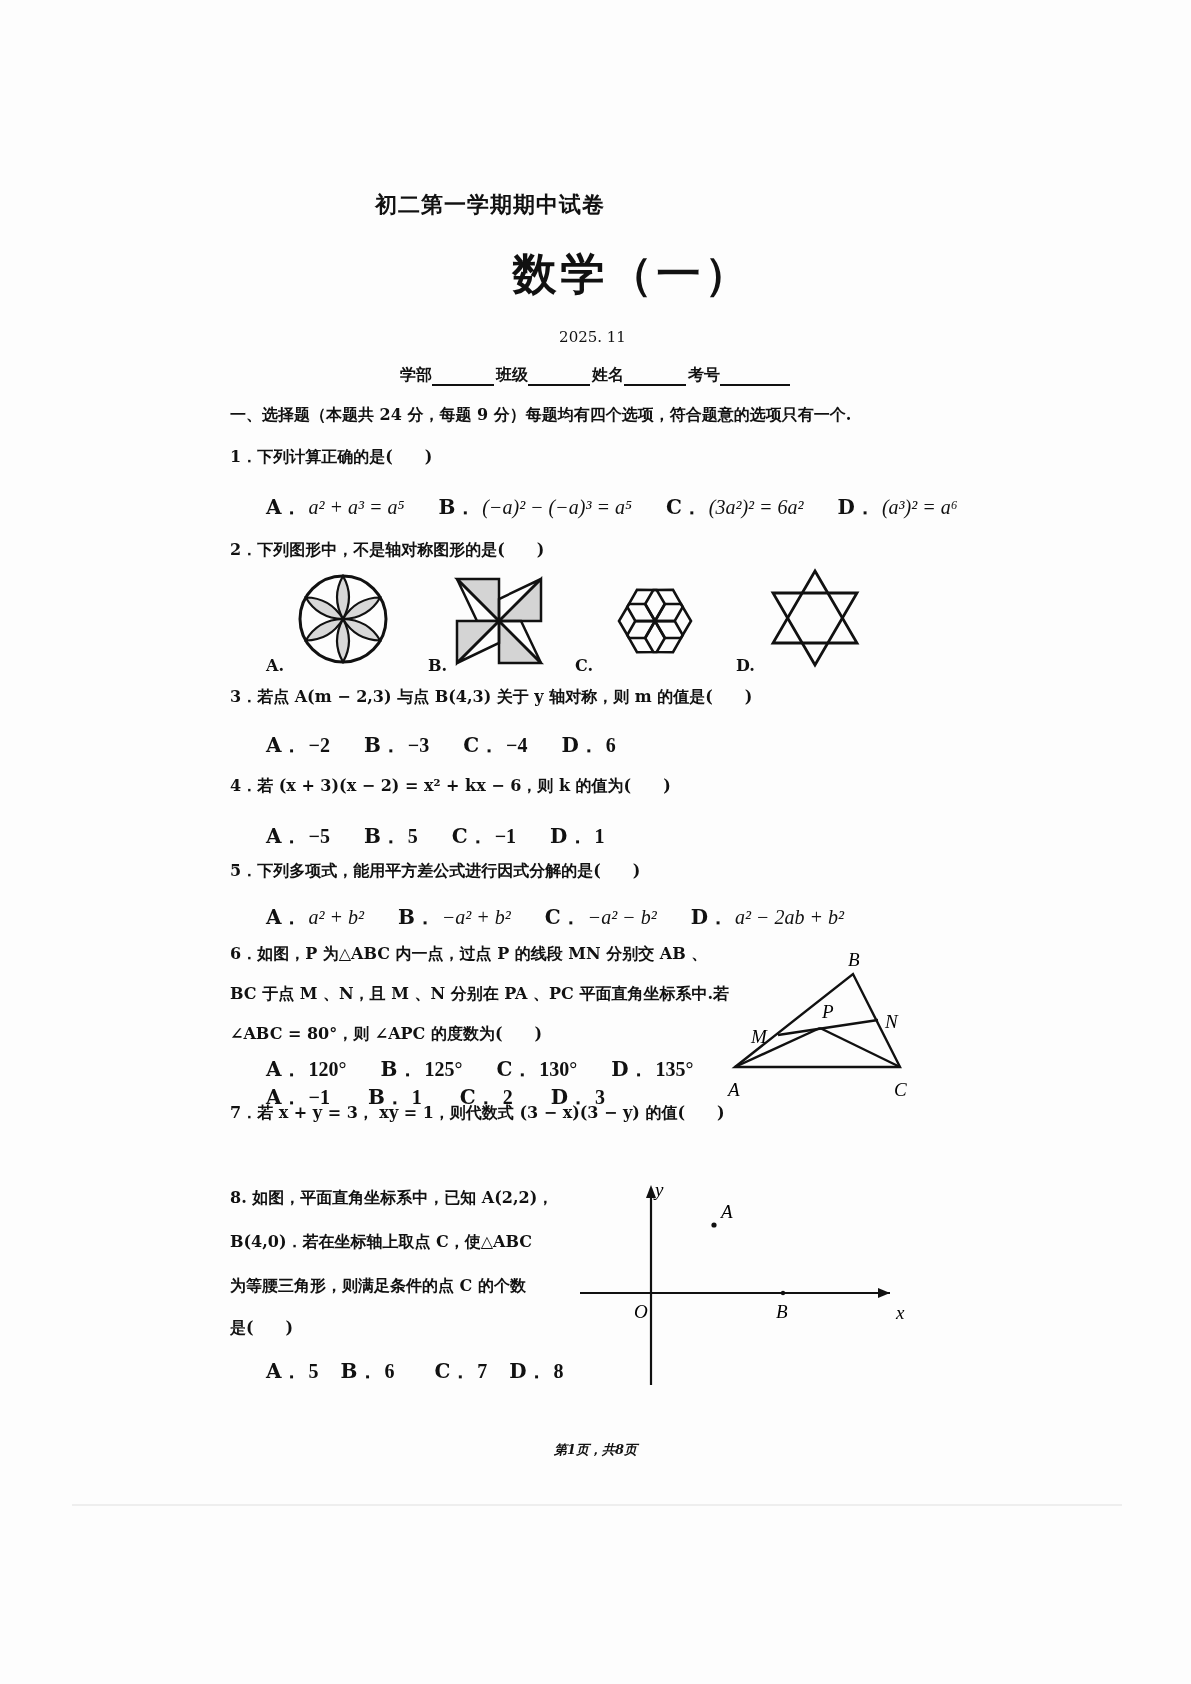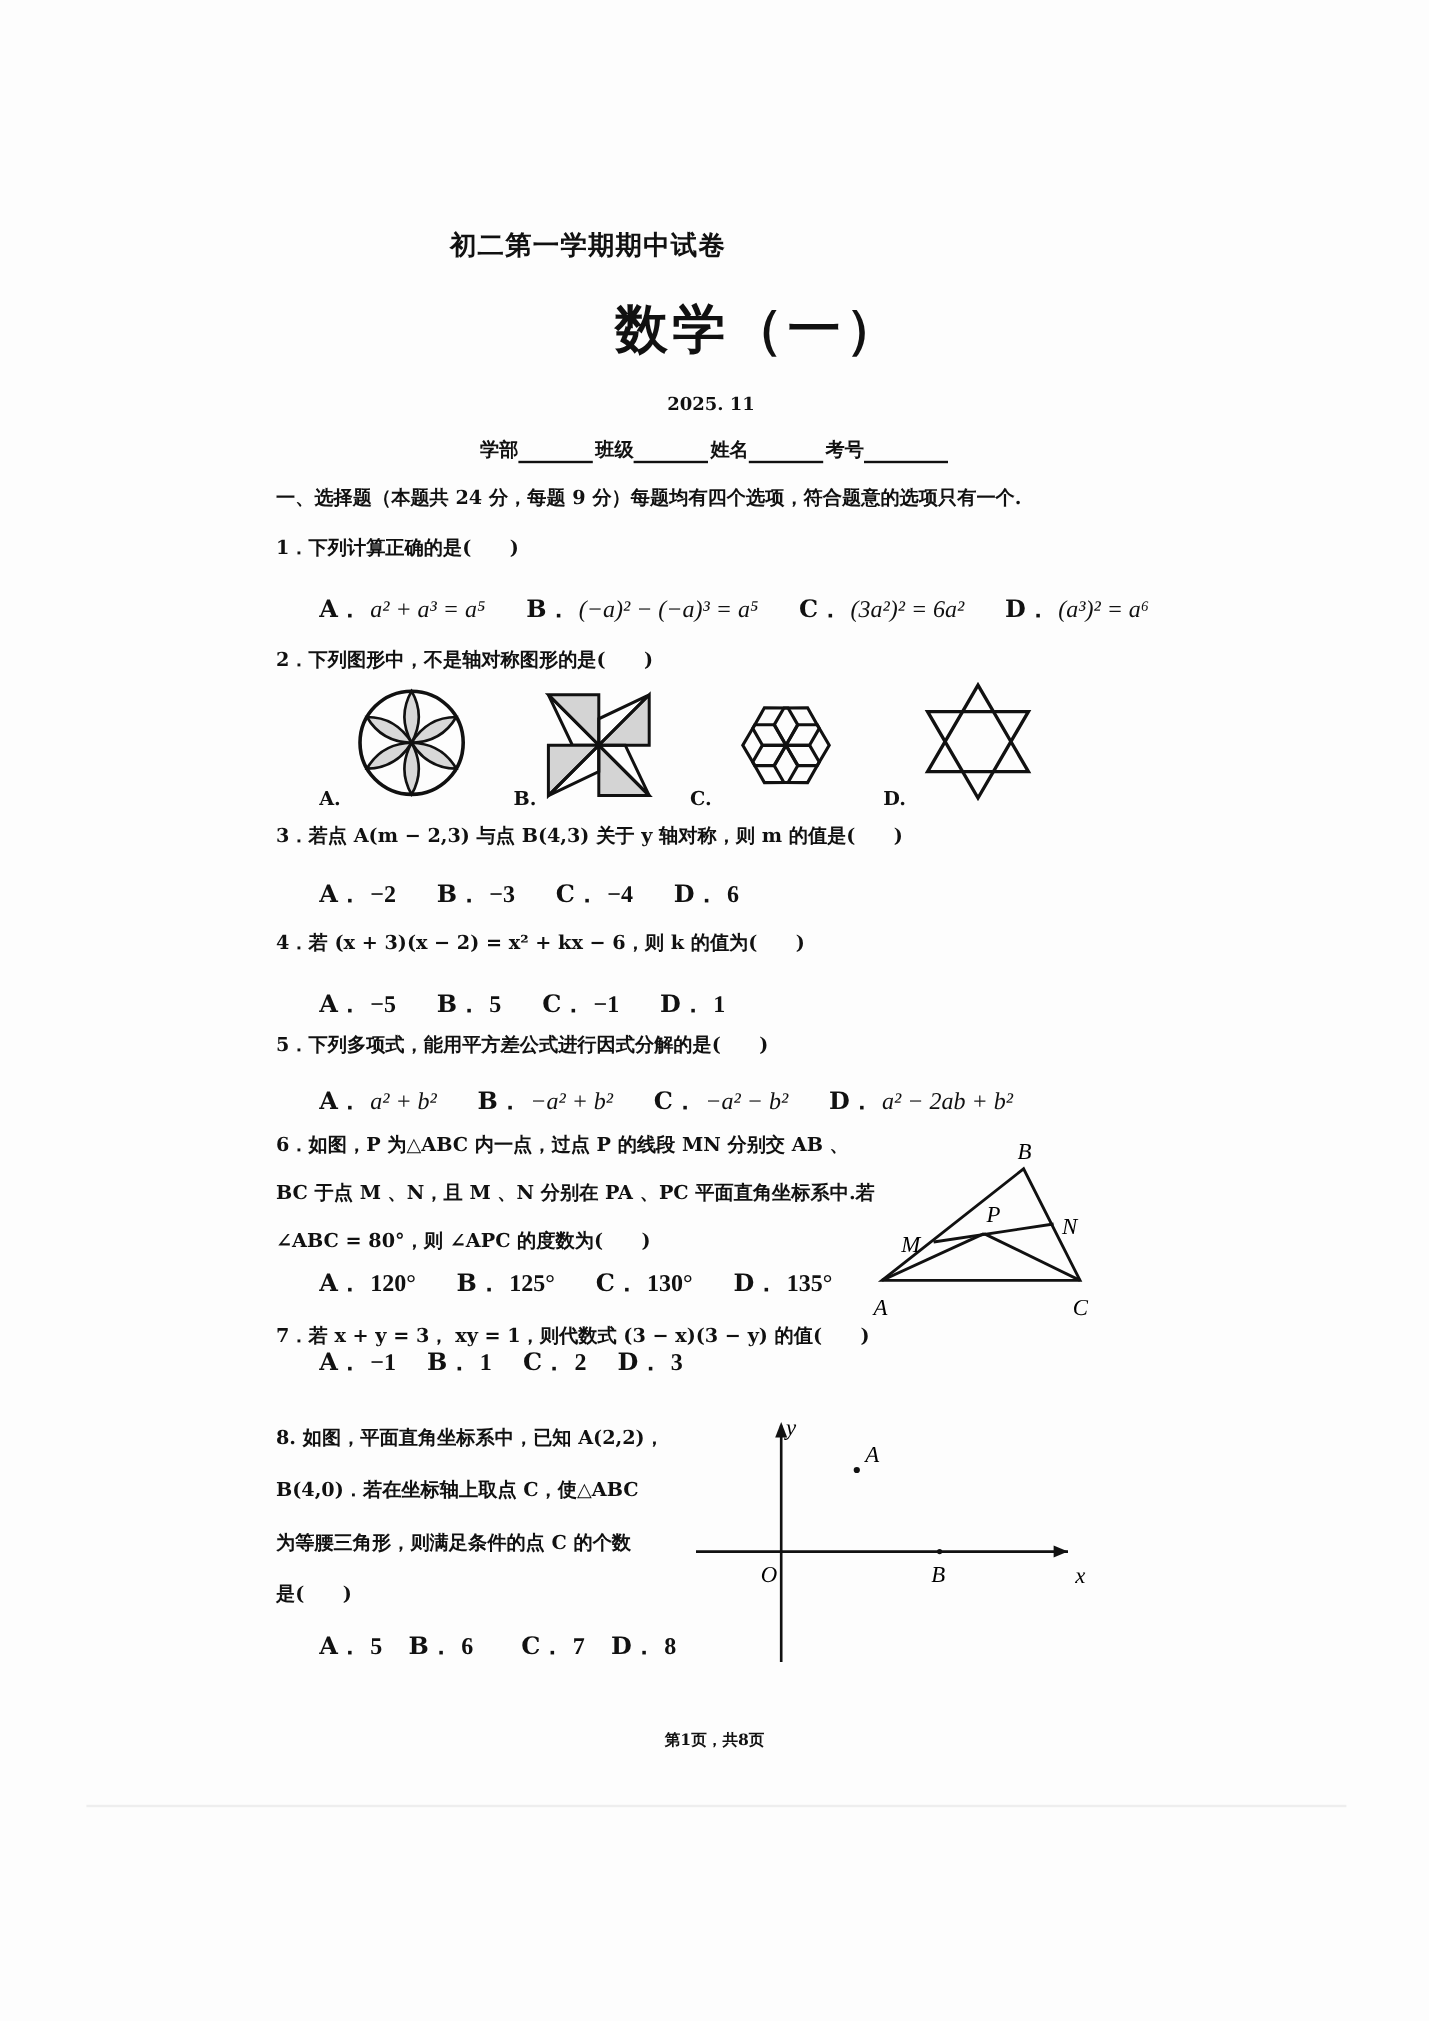--- a/index.html
+++ b/index.html
@@ -1,31 +1,31 @@
 <!DOCTYPE html>
 <html><head>
 <meta charset="utf-8">
 <style>
   html, body { margin:0; padding:0; background:#fdfdfd; }
   body { width:1191px; height:1684px; position:relative; overflow:hidden;
          font-family:"DejaVu Serif","Liberation Serif",serif; color:#111; }
   .abs { position:absolute; white-space:nowrap; }
   .title-sub { left:0; width:980px; top:190px; text-align:center; font-size:22px; font-weight:bold; letter-spacing:1px; }
   .title-main { left:0; width:1191px; top:245px; text-align:center; font-size:44px; font-weight:bold; letter-spacing:4px;padding-left:37px; }
-  .date { left:0; width:1185px; top:328px; text-align:center; font-size:15px; font-weight:bold; }
+  .date { left:0; width:1185px; top:328px; text-align:center; font-size:15px; font-weight:normal; }
   .info { left:400px; top:365px; font-size:16px; font-weight:bold; display:flex; gap:0; }
   .info .fld { display:flex; align-items:flex-end; }
   .info .blank { display:inline-block; width:62px; border-bottom:2px solid #111; height:14px; margin-right:2px; }
   .q { font-size:16px; font-weight:bold; }
   .math { font-style:italic; font-family:"Liberation Serif","DejaVu Serif",serif; font-weight:normal; }
   .opts { display:flex; font-size:20px; font-weight:bold; }
   .opt { margin-right:34px; }
   .opt .v { font-family:"Liberation Serif",serif; }
   .fig-label { font-size:16px; font-weight:bold; }
-  .footer { left:0; width:1191px; top:1441px; text-align:center; font-size:13px; font-weight:bold; }
+  .footer { left:0; width:1191px; top:1441px; text-align:center; font-size:13px; font-weight:bold;font-style:italic; }
   .rule { left:72px; width:1050px; top:1504px; height:2px; background:#eeeeee; }
   svg { position:absolute; overflow:visible; }
   .pt-label { font-family:"Liberation Serif",serif; font-style:italic; font-size:19px; }
 </style>
 </head>
 <body>
 
 <div class="abs title-sub">初二第一学期期中试卷</div>
 <div class="abs title-main">数学（一）</div>
 <div class="abs date">2025. 11</div>
@@ -151,21 +151,21 @@
   </g>
   <text class="pt-label" x="728" y="1096">A</text>
   <text class="pt-label" x="848" y="966">B</text>
   <text class="pt-label" x="894" y="1096">C</text>
   <text class="pt-label" x="751" y="1043">M</text>
   <text class="pt-label" x="885" y="1028">N</text>
   <text class="pt-label" x="822" y="1018">P</text>
 </svg>
 
 <div class="abs q" style="left:230px; top:1103px;">7．若 x + y = 3， xy = 1，则代数式 (3 − x)(3 − y) 的值(　　)</div>
-<div class="abs opts" style="left:266px; top:1122px;">
+<div class="abs opts" style="left:266px; top:1084px;gap:12px;">
   <span class="opt" style="margin-right:26px"><span>A．</span> <span class="v">−1</span></span>
   <span class="opt" style="margin-right:26px"><span>B．</span> <span class="v">1</span></span>
   <span class="opt" style="margin-right:26px"><span>C．</span> <span class="v">2</span></span>
   <span class="opt"><span>D．</span> <span class="v">3</span></span>
 </div>
 
 <div class="abs q" style="left:230px; top:1188px;">8. 如图，平面直角坐标系中，已知 A(2,2)，</div>
 <div class="abs q" style="left:230px; top:1232px;">B(4,0)．若在坐标轴上取点 C，使△ABC</div>
 <div class="abs q" style="left:230px; top:1276px;">为等腰三角形，则满足条件的点 C 的个数</div>
 <div class="abs q" style="left:230px; top:1318px;">是(　　)</div>

